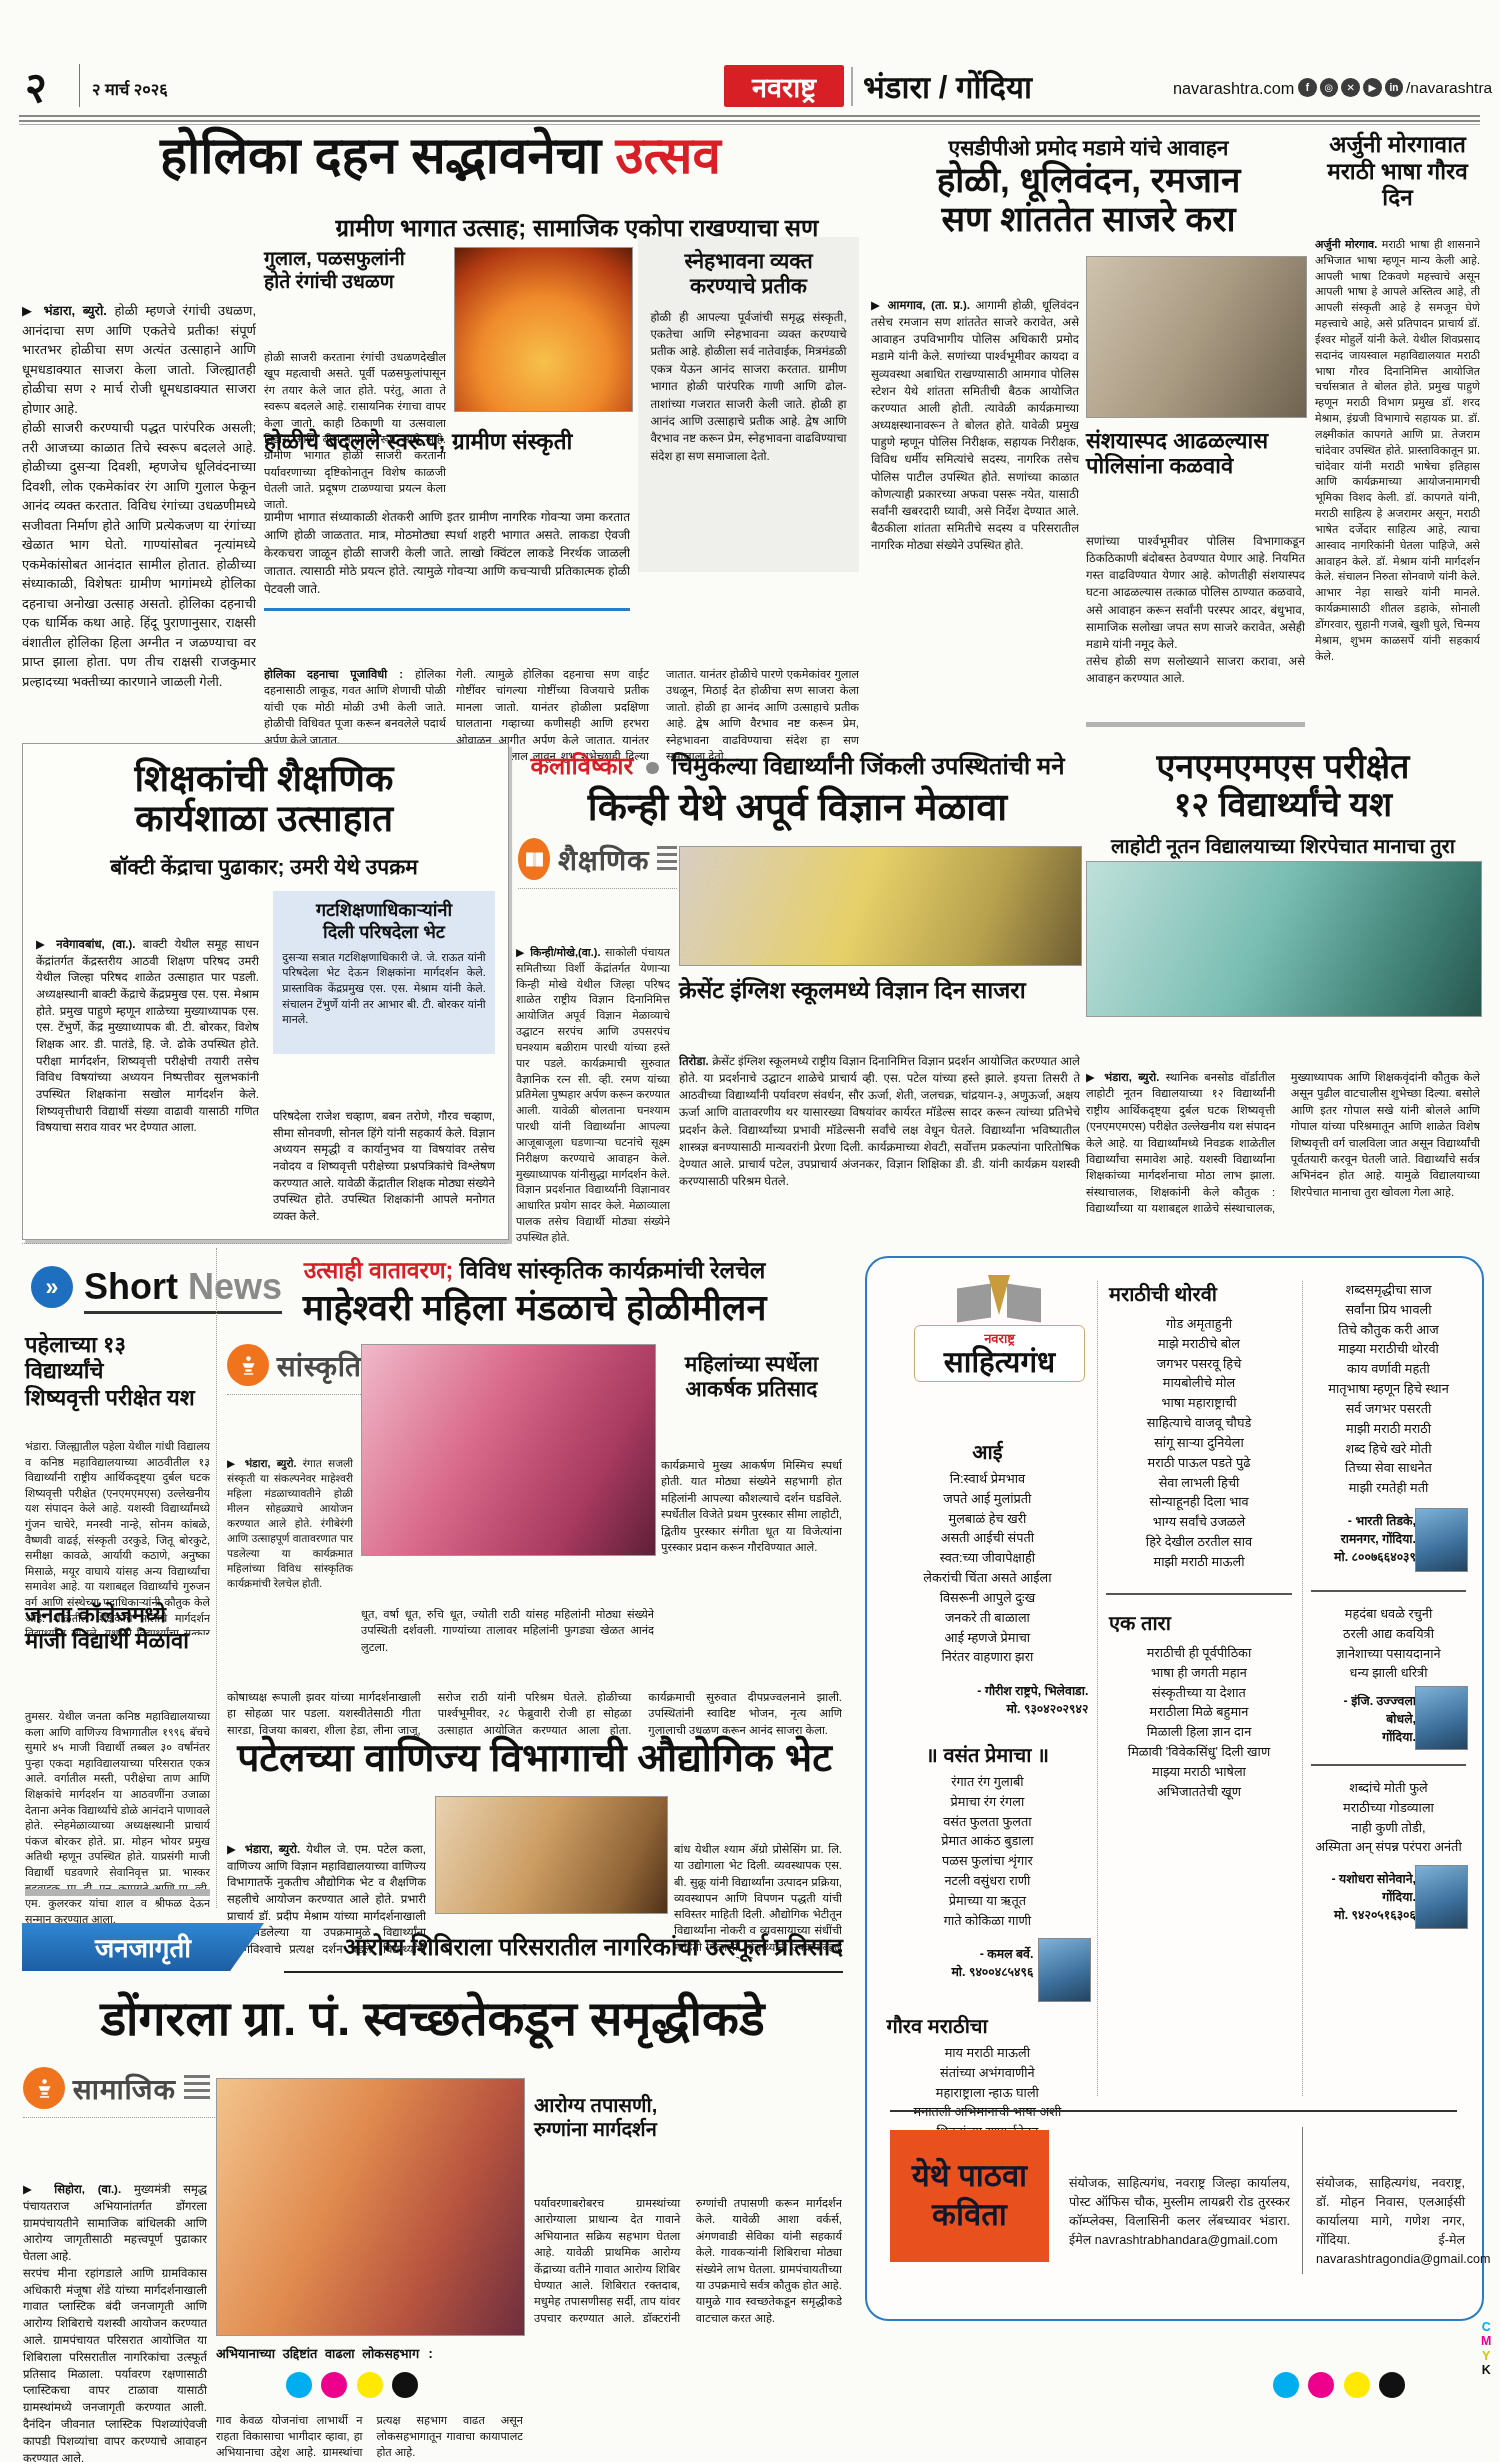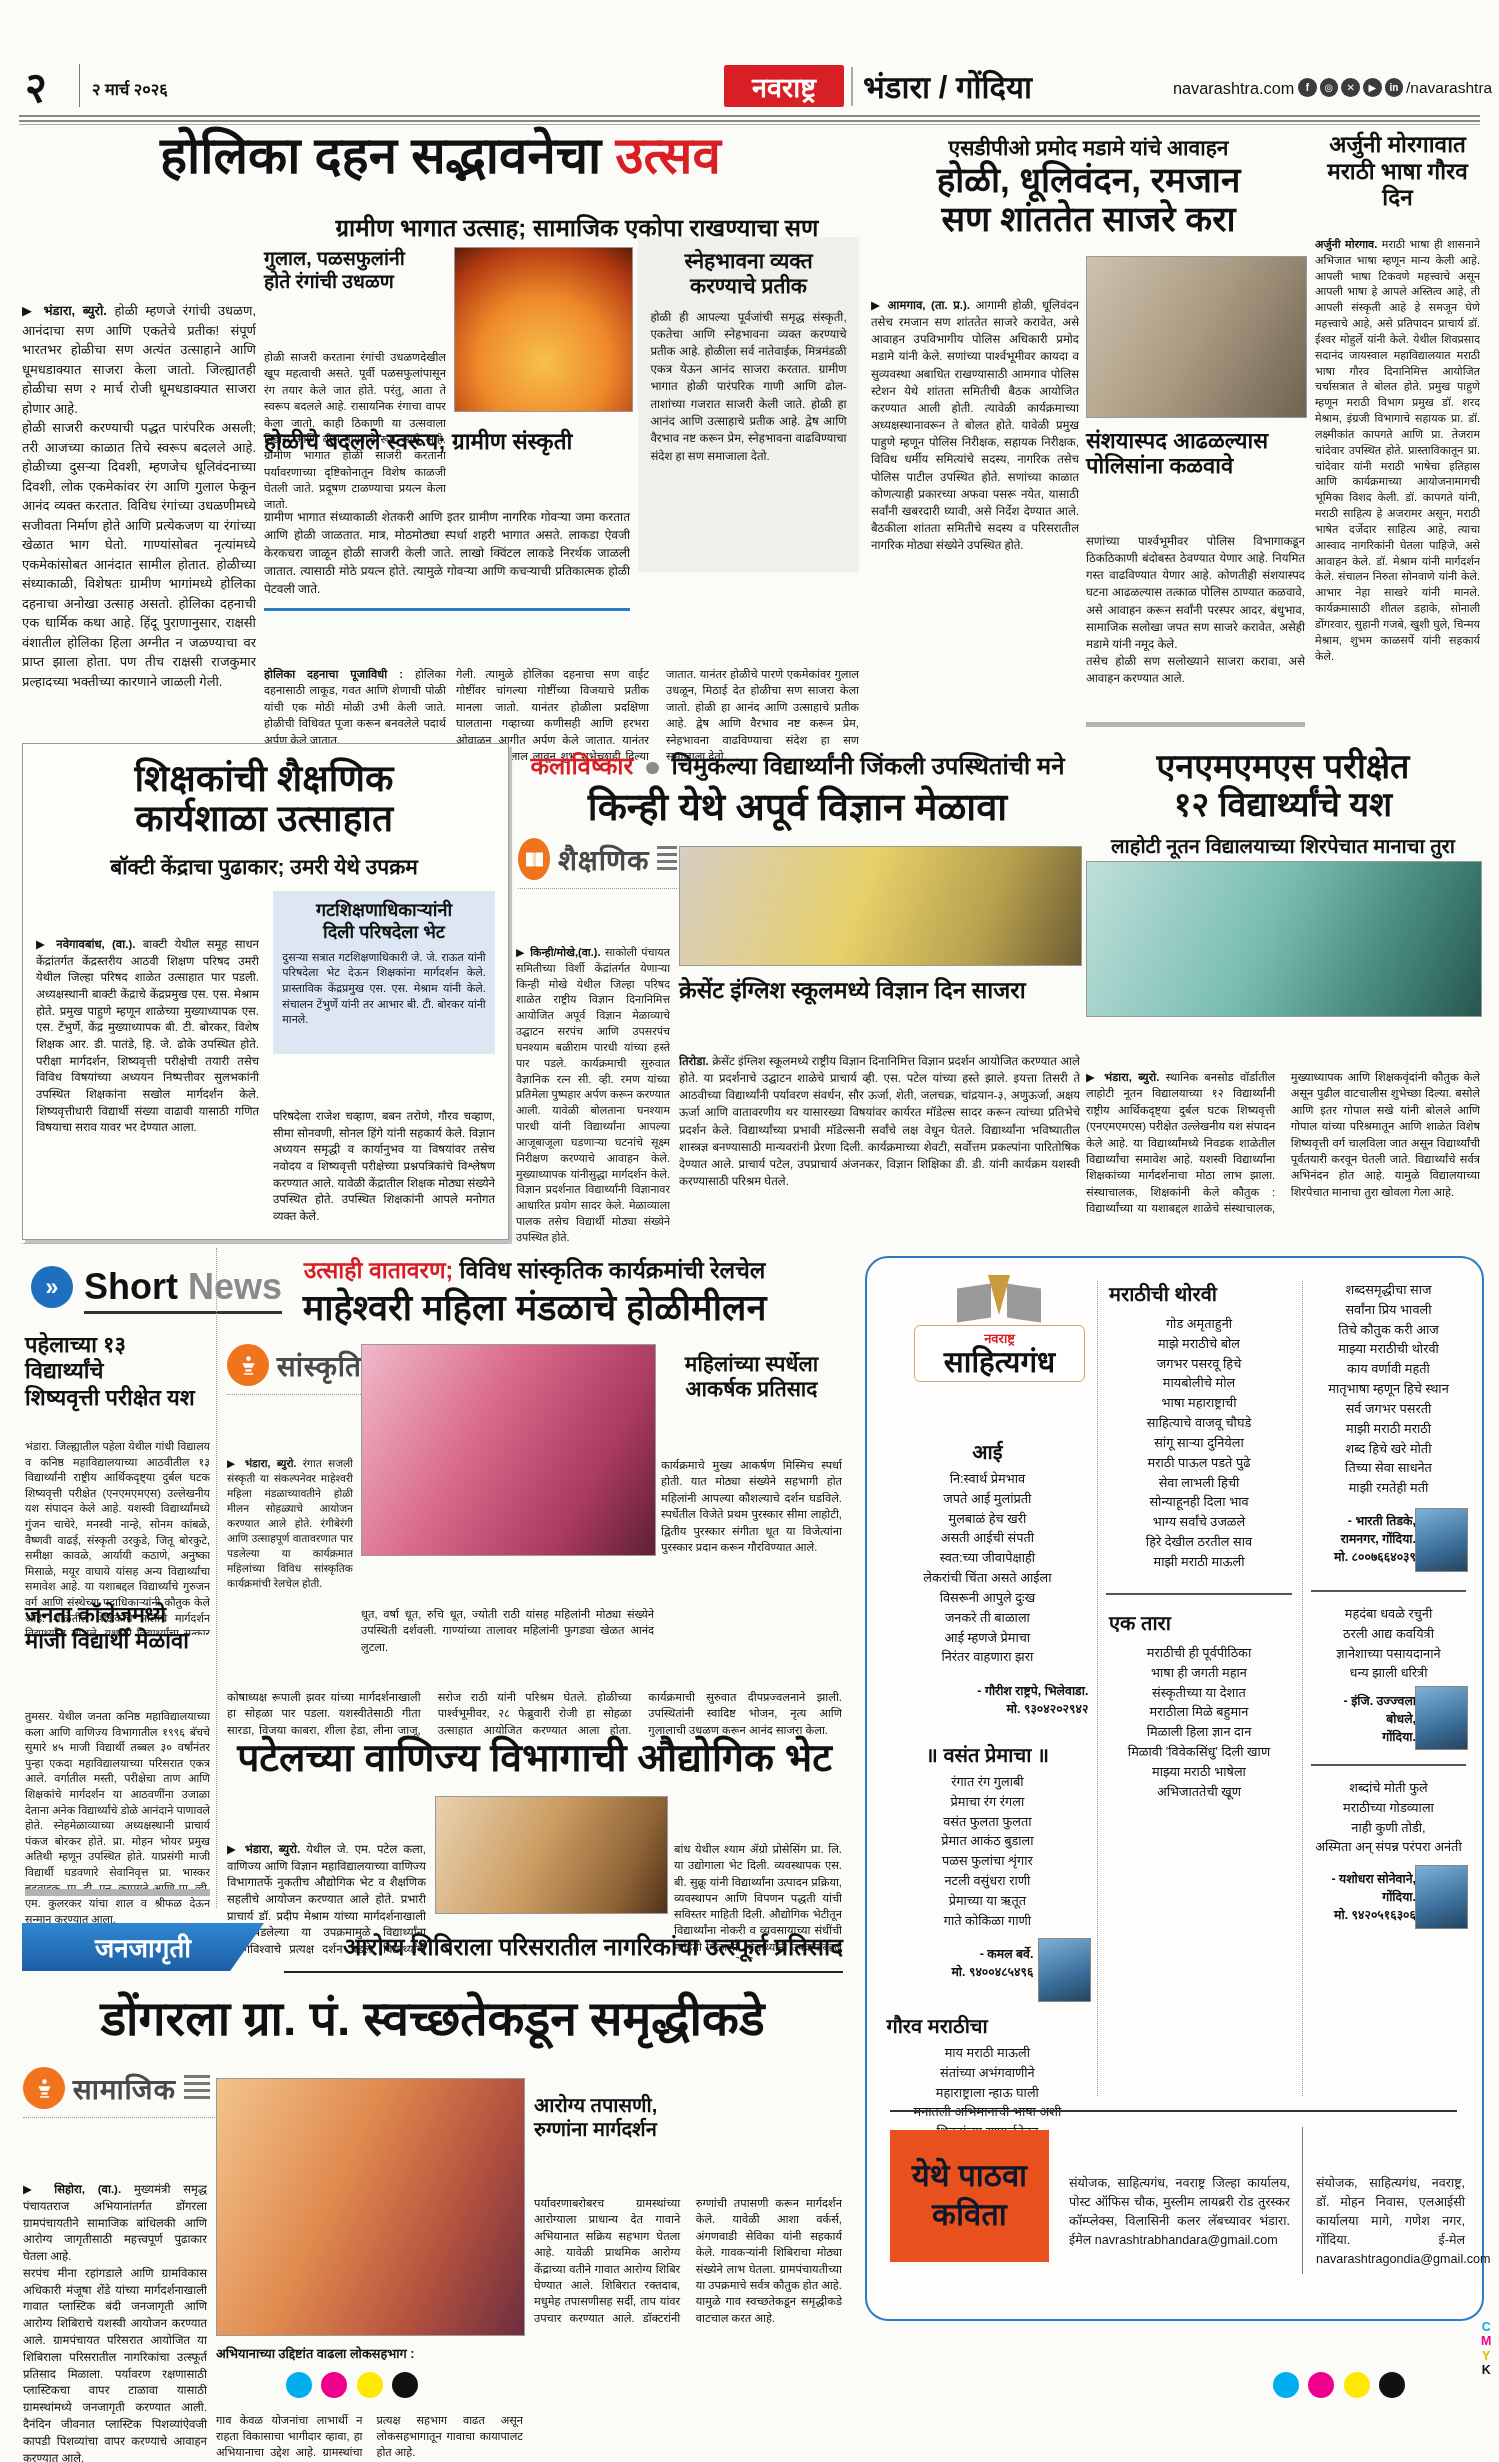--- a/index.html
+++ b/index.html
@@ -200,21 +200,21 @@
         </svg>
     </span>
     <span class="badge-label">सामाजिक</span>
     <span class="badge-lines"></span>
   </div>
   <div class="abs j ov" style="left:23px;top:2136px;width:184px;height:304px;font-size:11.5px;line-height:1.46;">
     <span class="b">▶ सिहोरा, (वा.).</span> <span class="pre">मुख्यमंत्री समृद्ध पंचायतराज अभियानांतर्गत डोंगरला ग्रामपंचायतीने सामाजिक बांधिलकी आणि आरोग्य जागृतीसाठी महत्त्वपूर्ण पुढाकार घेतला आहे.
 सरपंच मीना रहांगडाले आणि ग्रामविकास अधिकारी मंजूषा शेंडे यांच्या मार्गदर्शनाखाली गावात प्लास्टिक बंदी जनजागृती आणि आरोग्य शिबिराचे यशस्वी आयोजन करण्यात आले. ग्रामपंचायत परिसरात आयोजित या शिबिराला परिसरातील नागरिकांचा उत्स्फूर्त प्रतिसाद मिळाला. पर्यावरण रक्षणासाठी प्लास्टिकचा वापर टाळावा यासाठी ग्रामस्थांमध्ये जनजागृती करण्यात आली. दैनंदिन जीवनात प्लास्टिक पिशव्यांऐवजी कापडी पिशव्यांचा वापर करण्याचे आवाहन करण्यात आले.</span>
   </div>
   <div class="abs photo" style="left:216px;top:2078px;width:307px;height:256px;background:linear-gradient(115deg,#f2c48d,#e08a4e 40%,#b7543f 70%,#6e2e3e);"></div>
-  <div class="abs b" style="left:216px;top:2344px;width:307px;font-size:12.8px;">अभियानाच्या उद्दिष्टांत वाढला लोकसहभाग :</div>
+  <div class="abs b" style="left:216px;top:2344px;width:307px;font-size:12.8px;font-family:Liberation Mono, monospace;">अभियानाच्या उद्दिष्टांत वाढला लोकसहभाग :</div>
   <div class="abs j ov" style="left:216px;top:2368px;width:307px;height:73px;font-size:11.2px;line-height:1.42;column-count:2;column-gap:14px;">गाव केवळ योजनांचा लाभार्थी न राहता विकासाचा भागीदार व्हावा, हा अभियानाचा उद्देश आहे. ग्रामस्थांचा प्रत्यक्ष सहभाग वाढत असून लोकसहभागातून गावाचा कायापालट होत आहे.</div>
   <div class="abs b pre" style="left:534px;top:2081px;width:147px;font-size:20px;line-height:1.2;margin-top:12px;">आरोग्य तपासणी,
 रुग्णांना मार्गदर्शन</div>
   <div class="abs j pre ov" style="left:534px;top:2150px;width:308px;height:292px;font-size:11.3px;line-height:1.45;column-count:2;column-gap:15.5px;">पर्यावरणाबरोबरच ग्रामस्थांच्या आरोग्याला प्राधान्य देत गावाने अभियानात सक्रिय सहभाग घेतला आहे. यावेळी प्राथमिक आरोग्य केंद्राच्या वतीने गावात आरोग्य शिबिर घेण्यात आले. शिबिरात रक्तदाब, मधुमेह तपासणीसह सर्दी, ताप यांवर उपचार करण्यात आले. डॉक्टरांनी रुग्णांची तपासणी करून मार्गदर्शन केले. यावेळी आशा वर्कर्स, अंगणवाडी सेविका यांनी सहकार्य केले. गावकऱ्यांनी शिबिराचा मोठ्या संख्येने लाभ घेतला. ग्रामपंचायतीच्या या उपक्रमाचे सर्वत्र कौतुक होत आहे. यामुळे गाव स्वच्छतेकडून समृद्धीकडे वाटचाल करत आहे.</div>
 
   <div class="abs" style="left:865px;top:1256px;width:615px;height:1061px;border:2.3px solid #2a7cc7;border-radius:23px;background:#fefdfb;">
 
     <div class="abs" style="left:47px;top:17px;width:171px;text-align:center;">
       <div style="height:50px;position:relative;">
         <span style="position:absolute;left:43px;top:11px;width:34px;height:34px;background:#9a9a9a;transform:skewY(-8deg);"></span>

